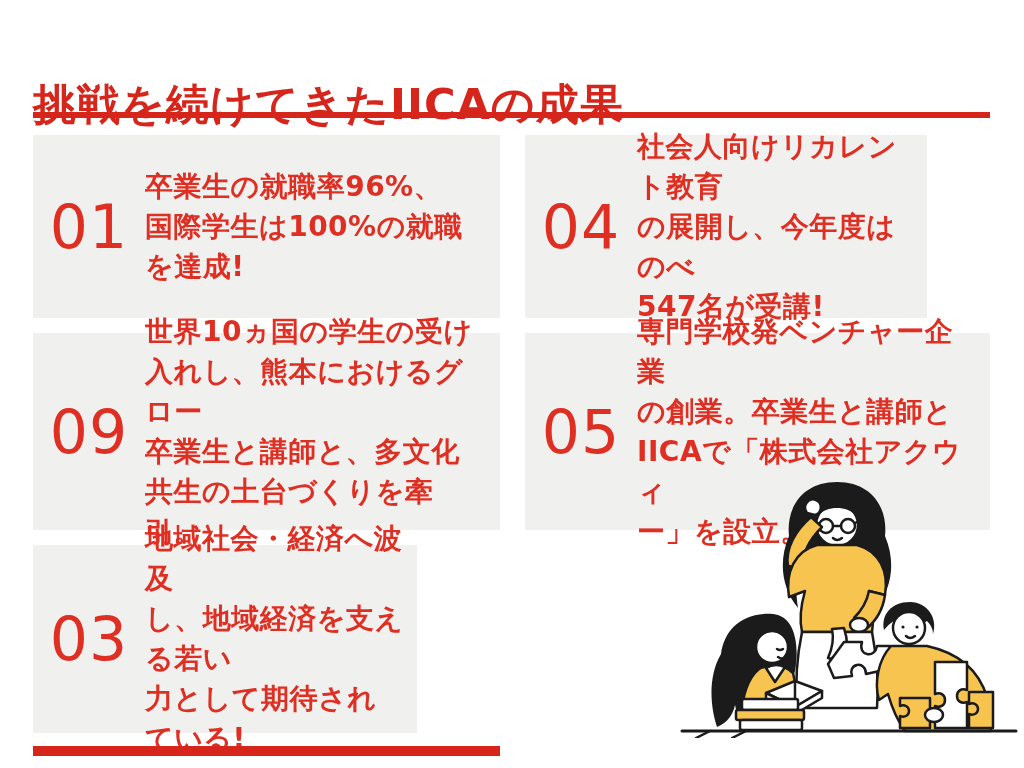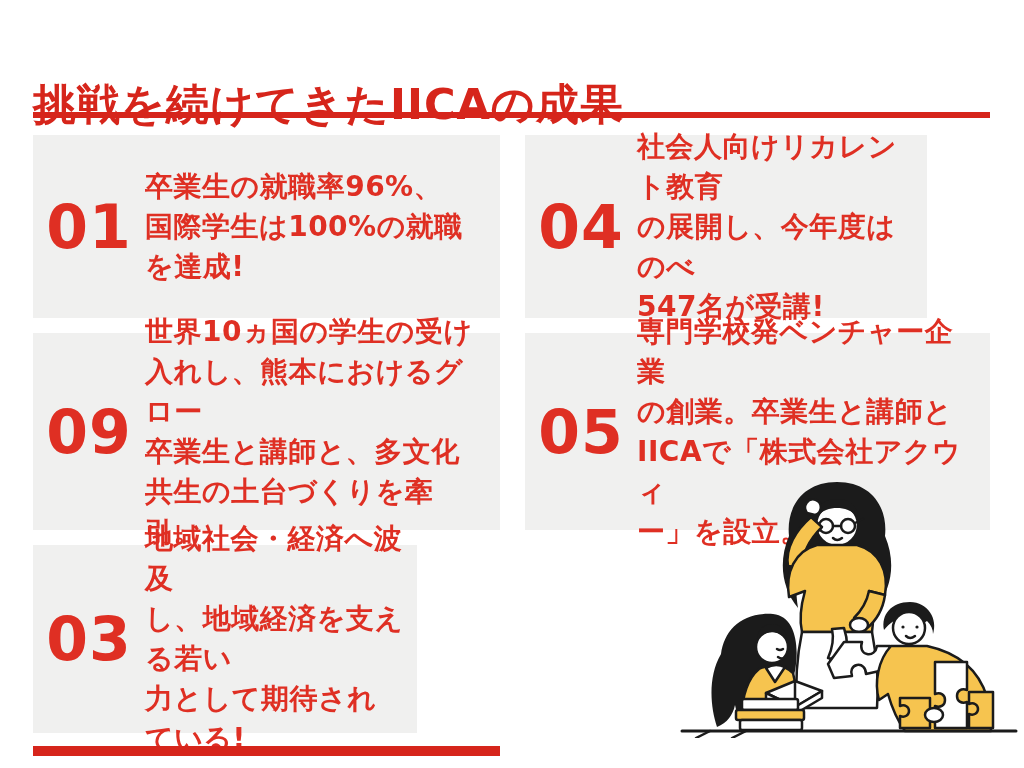--- a/index.html
+++ b/index.html
@@ -21,21 +21,21 @@
   .title-rule{
     position:absolute;left:33px;top:112px;width:957px;height:6px;
     background:var(--title);
   }
   .card{
     position:absolute;background:var(--card-bg);
     display:flex;align-items:center;
   }
   .card .num{
     width:112px;flex:0 0 112px;text-align:center;
-    font-size:60px;font-weight:700;color:var(--accent);
+    font-size:60px;font-weight:400;color:var(--accent);
     letter-spacing:1px;line-height:1;
   }
   .card .txt{
     flex:1;font-size:28px;font-weight:700;color:var(--accent);
     line-height:40px;letter-spacing:0.5px;white-space:pre-line;
     padding-right:12px;
   }
   .bottom-bar{
     position:absolute;left:33px;top:746px;width:467px;height:10px;
     background:var(--title);

